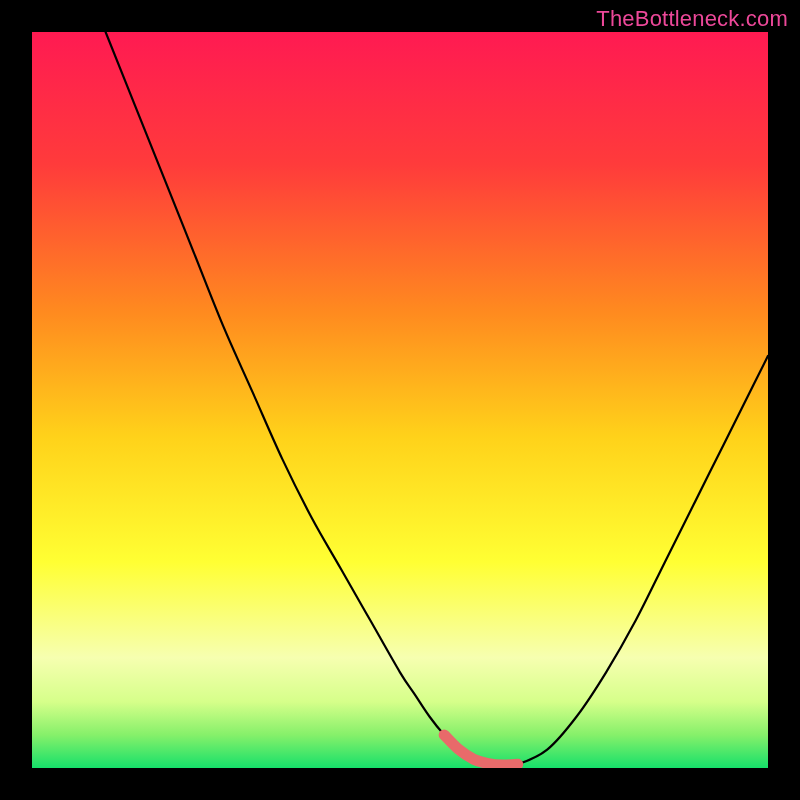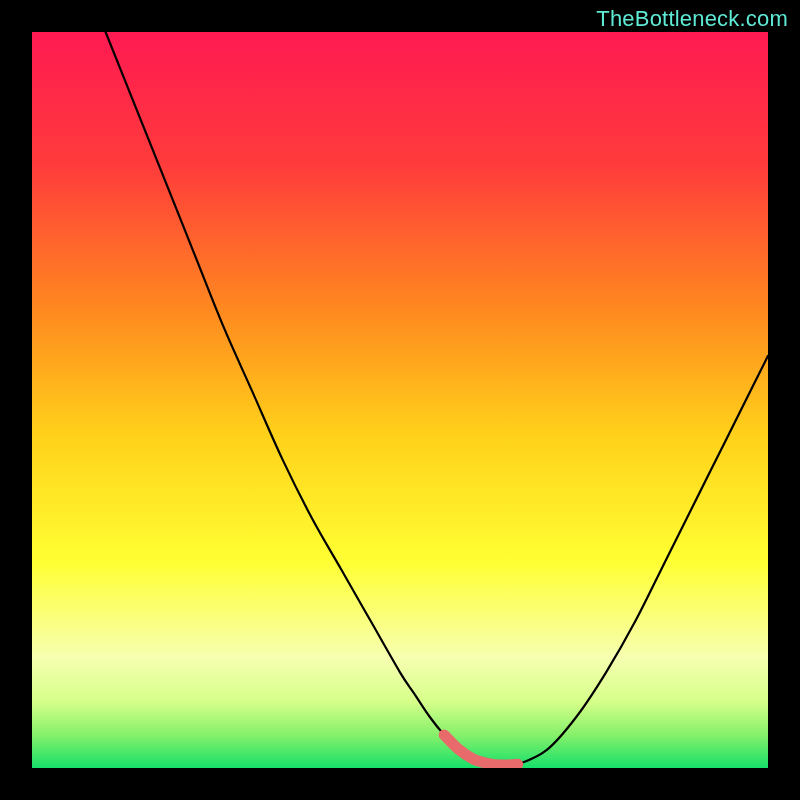--- a/index.html
+++ b/index.html
@@ -24,21 +24,21 @@
     left: 32px;
     top: 32px;
     width: 736px;
     height: 736px;
     
   }
   .watermark {
     position: absolute;
     top: 6px;
     right: 12px;
-    color: #5eead4;
+    color: #ec4899;
     font-size: 22px;
     font-weight: 500;
     letter-spacing: 0.2px;
     user-select: none;
   }
   svg { display: block; }
 </style>
 </head>
 <body>
 

